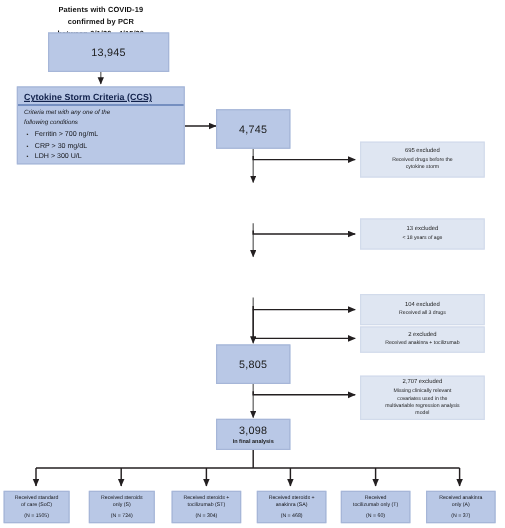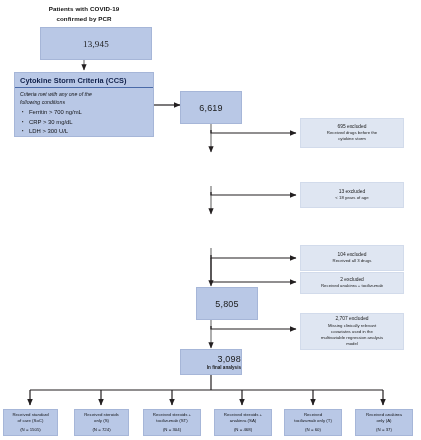--- a/index.html
+++ b/index.html
@@ -52,20 +52,21 @@
     display:block;
     text-align:left;
   }
   #ccs .ccs-head{
     font-size:7.4px;
     font-weight:bold;
     color:#10204a;
     padding:3px 0 2px 5px;
     border-bottom:1.6px solid #4a6aa8;
     letter-spacing:.05px;
+    text-decoration:underline;
   }
   #ccs .ccs-sub{
     font-size:5.2px;
     font-style:italic;
     line-height:1.45;
     padding:3px 4px 1px 5px;
     color:#15161a;
   }
   #ccs ul{
     margin:0;padding:1px 0 0 14px;
@@ -125,44 +126,44 @@
     <line x1="313" y1="390" x2="313" y2="405" stroke="#231f20" stroke-width="1.2" marker-end="url(#ah)"></line>
     <line x1="383" y1="390" x2="383" y2="405" stroke="#231f20" stroke-width="1.2" marker-end="url(#ah)"></line>
   </svg>
 
   <div class="title-top" style="left:22px;top:4px;width:124px;">
     <div>Patients with COVID-19</div>
     <div>confirmed by PCR</div>
     <div>between 3/1/20 - 4/15/20</div>
   </div>
 
-  <div class="box" style="left:40px;top:27px;width:112px;height:33px;font-family:Liberation Serif, serif;">
+  <div class="box" style="left:40px;top:27px;width:101px;height:33px;">
     <span class="bignum">13,945</span>
   </div>
 
   <div id="ccs" style="left:14px;top:72px;width:140px;height:65px;">
     <div class="ccs-head">Cytokine Storm Criteria (CCS)</div>
     <div class="ccs-sub">
       <div>Criteria met with any one of the</div>
       <div>following conditions</div>
     </div>
     <ul>
       <li>Ferritin &gt; 700 ng/mL</li>
       <li>CRP &gt; 30 mg/dL</li>
       <li>LDH &gt; 300 U/L</li>
     </ul>
   </div>
 
   <div class="box" style="left:180px;top:91px;width:62px;height:33px;">
-    <span class="bignum">6,619</span>
-  </div>
-  <div class="box" style="left:180px;top:287px;width:62px;height:33px;margin-left:16px;">
+    <span class="bignum">4,745</span>
+  </div>
+  <div class="box" style="left:180px;top:287px;width:62px;height:33px;">
     <span class="bignum">5,805</span>
   </div>
-  <div class="box" style="left:180px;top:349px;width:62px;height:26px;align-items:flex-end;">
+  <div class="box" style="left:180px;top:349px;width:62px;height:26px;">
     <span class="bignum">3,098</span>
     <span class="subnum">In final analysis</span>
   </div>
 
   <div class="box excl" style="left:300px;top:118px;width:104px;height:30px;">
     <span class="excl-t1">695 excluded</span>
     <span class="excl-t2">Received drugs before the</span>
     <span class="excl-t2">cytokine storm</span>
   </div>
 

